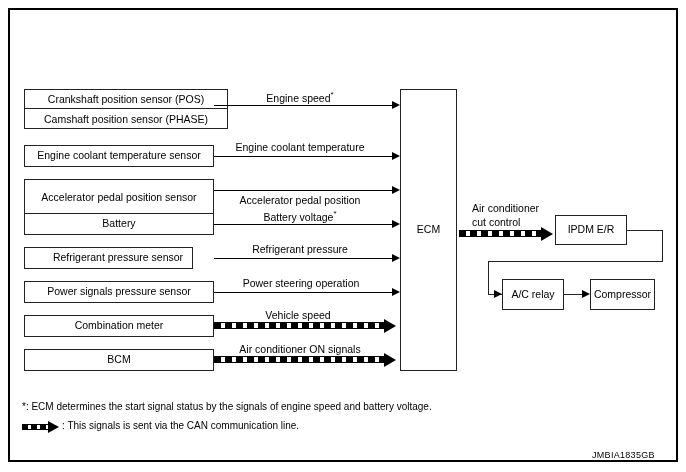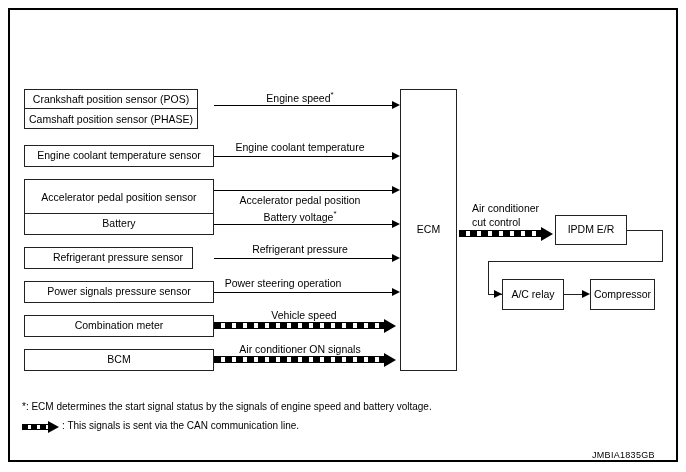--- a/index.html
+++ b/index.html
@@ -56,21 +56,21 @@
            border-left:11px solid #000;}
 
   .figid{position:absolute;font-size:9px;letter-spacing:.3px;color:#000;}
 </style>
 </head>
 <body>
 
 <div id="page">
   <div id="frame">
 
-    <div class="stack" style="left:14px;top:79px;width:174px;height:40px;">
+    <div class="stack" style="left:14px;top:79px;width:204px;height:40px;">
       <div class="cell top">Crankshaft position sensor (POS)</div>
       <div class="cell">Camshaft position sensor (PHASE)</div>
     </div>
 
     <div class="box" style="left:14px;top:135px;width:190px;height:22px;">
       <span>Engine coolant temperature sensor</span>
     </div>
 
     <div class="box" style="left:14px;top:169px;width:190px;height:38px;">
       <span>Accelerator pedal position sensor</span>
@@ -119,27 +119,27 @@
     </div>
     <div class="sigline" style="left:204px;top:214px;width:178px;"></div>
     <div class="sighead" style="left:382px;top:210px;"></div>
 
     <div class="slabel ctr" style="left:190px;top:233px;width:200px;">
       <span>Refrigerant pressure</span>
     </div>
     <div class="sigline" style="left:204px;top:248px;width:178px;"></div>
     <div class="sighead" style="left:382px;top:244px;"></div>
 
-    <div class="slabel ctr" style="left:173px;top:267px;width:200px;">
+    <div class="slabel ctr" style="left:191px;top:267px;width:200px;">
       <span>Power steering operation</span>
     </div>
     <div class="sigline" style="left:204px;top:282px;width:178px;"></div>
     <div class="sighead" style="left:382px;top:278px;"></div>
 
-    <div class="slabel ctr" style="left:194px;top:299px;width:200px;">
+    <div class="slabel ctr" style="left:188px;top:299px;width:200px;">
       <span>Vehicle speed</span>
     </div>
     <div class="canline" style="left:204px;top:312px;width:170px;"></div>
     <div class="canhead" style="left:374px;top:309px;"></div>
 
     <div class="slabel ctr" style="left:190px;top:333px;width:200px;">
       <span>Air conditioner ON signals</span>
     </div>
     <div class="canline" style="left:204px;top:346px;width:170px;"></div>
     <div class="canhead" style="left:374px;top:343px;"></div>

